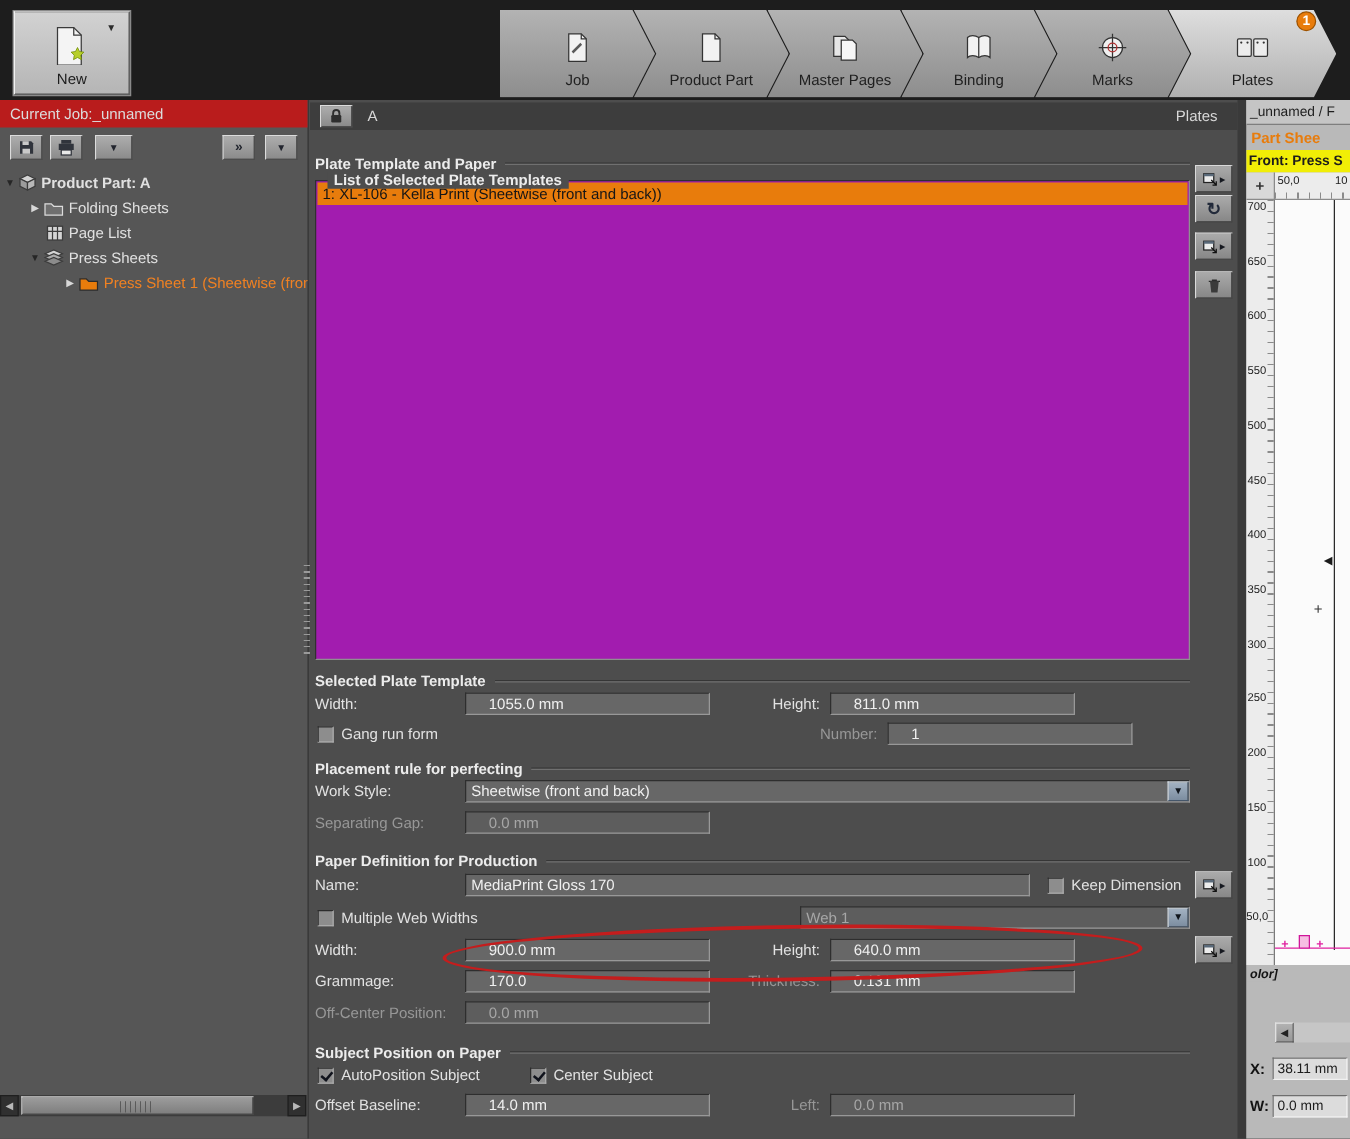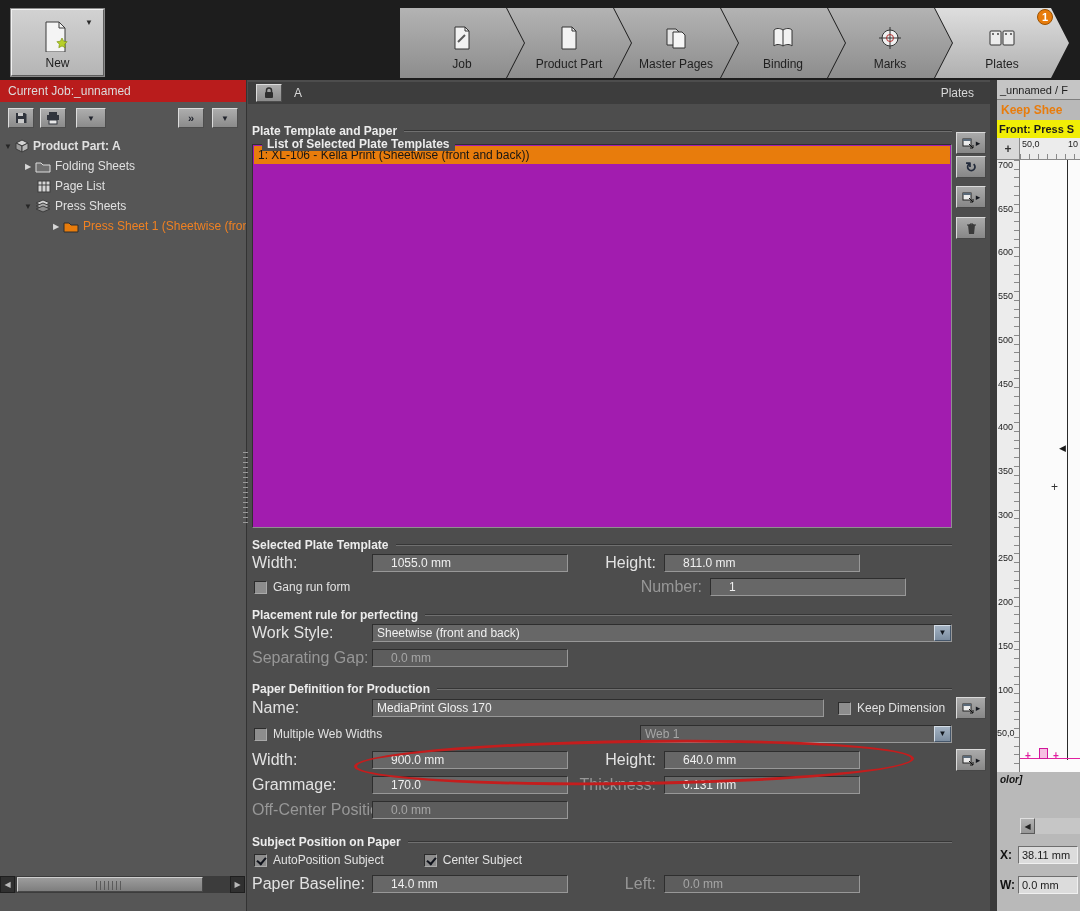--- a/index.html
+++ b/index.html
@@ -50,21 +50,21 @@
     color:#22252e; font-size:11px; font-weight:bold;
   }
   .field {
     height:18px; background:#676767; color:#f0f0f0;
     border:1px solid; border-color:#2e2e2e #989898 #989898 #2e2e2e;
     font-size:12px; line-height:16px; padding:0 4px;
     white-space:nowrap; overflow:hidden;
   }
   .field.dis { color:#a6a6a6; background:#5d5d5d; }
   .f242 { width:196px;padding-left:18px; }
-  .lab { width:120px; color:#e2e2e2; font-size:16px; white-space:nowrap; }
+  .lab { width:120px; color:#e2e2e2; font-size:12px; white-space:nowrap; }
   .lab2 { width:96px; text-align:right; padding-right:8px; }
   .lab.dis { color:#979797; }
   .dd { display:flex; align-items:center; justify-content:space-between; padding:0 0 0 4px;text-align:right; }
   .ddbtn {
     width:17px; height:16px; flex:none;
     background:linear-gradient(#a3b2c2,#7c8da0);
     border:1px solid; border-color:#d4dde6 #45566a #45566a #d4dde6;
     color:#10151c; font-size:8px; display:flex; align-items:center; justify-content:center;
   }
   .cbrow { display:flex; align-items:center; }
@@ -483,33 +483,33 @@
       <div class="cbrow" style="padding-left:2px">
         <span class="cb checked"></span>
         <span class="cblab">AutoPosition Subject</span>
       </div>
       <div class="cbrow" style="margin-left:40px">
         <span class="cb checked"></span>
         <span class="cblab">Center Subject</span>
       </div>
     </div>
     <div class="frow" style="top:751px">
-      <span class="lab">Paper Baseline:</span>
+      <span class="lab">Offset Baseline:</span>
       <div class="field f242">14.0 mm</div>
       <span class="lab lab2 dis">Left:</span>
       <div class="field f242 dis">0.0 mm</div>
     </div>
 
   </div>
 </div>
 
 <div class="rsplit"></div>
 <div class="rpanel">
   <div class="rp-title">_unnamed / F</div>
-  <div class="rp-sub">Keep Shee</div>
+  <div class="rp-sub">Part Shee</div>
   <div class="rp-front">Front: Press S</div>
   <div class="rp-rulerrow">
     <div class="rp-corner">+</div>
     <div class="hruler">
       <span>50,0</span>
       <span>10</span>
       <span class="hticks"></span>
     </div>
   </div>
   <div class="rp-mid">

